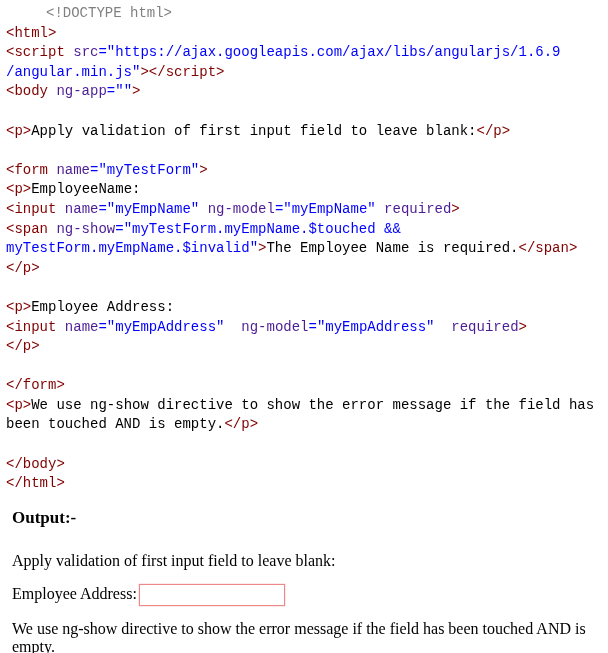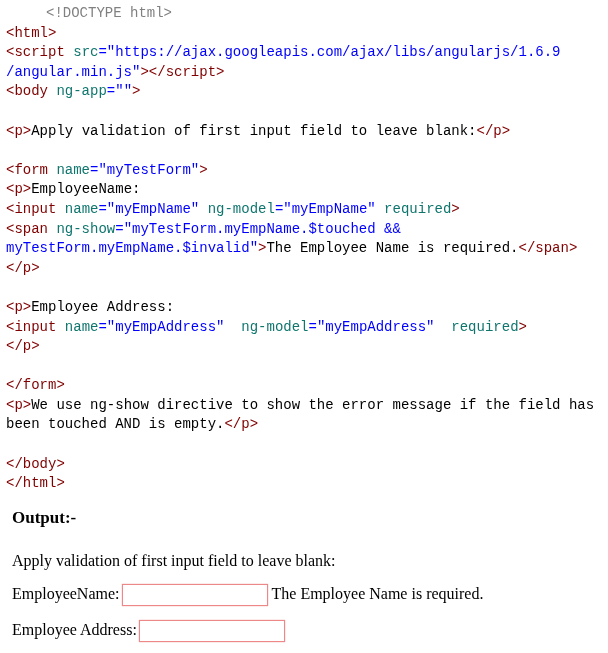--- a/index.html
+++ b/index.html
@@ -14,21 +14,21 @@
     font-family: Consolas, "Courier New", monospace;
     font-size: 14px;
     line-height: 1.4;
     white-space: pre-wrap;
     word-break: break-word;
     padding: 4px 6px 8px 6px;
     color: #000000;
   }
   .tok-gray { color: #808080; margin-left: 40px; }
   .tok-maroon { color: #800000; }
-  .tok-red { color: #0f766e; }
+  .tok-red { color: #4c1d95; }
   .tok-blue { color: #0000ff; }
   .tok-black { color: #000000; }
 
   .output-section {
     font-family: "Times New Roman", Times, serif;
     padding: 0 10px 10px 12px;
     color: #000000;
   }
   .output-heading {
     font-size: 17px;
@@ -82,22 +82,19 @@
 <span class="tok-maroon">&lt;</span><span class="tok-maroon">p</span><span class="tok-maroon">&gt;</span><span class="tok-black">We use ng-show directive to show the error message if the field has been touched AND is empty.</span><span class="tok-maroon">&lt;/</span><span class="tok-maroon">p</span><span class="tok-maroon">&gt;</span>
 
 <span class="tok-maroon">&lt;/</span><span class="tok-maroon">body</span><span class="tok-maroon">&gt;</span>
 <span class="tok-maroon">&lt;/</span><span class="tok-maroon">html</span><span class="tok-maroon">&gt;</span></div>
 
 <div class="output-section">
   <div class="output-heading">Output:-</div>
 
   <p>Apply validation of first input field to leave blank:</p>
 
-  <div class="field-row">
-    <span>EmployeeName:</span><input type="text" style=""><span>The Employee Name is required.</span>
-  </div>
 
   <div class="field-row">
     <span>Employee Address:</span><input type="text" style="">
   </div>
 
   <p>We use ng-show directive to show the error message if the field has been touched AND is empty.</p>
 </div>
 
 </body></html>

